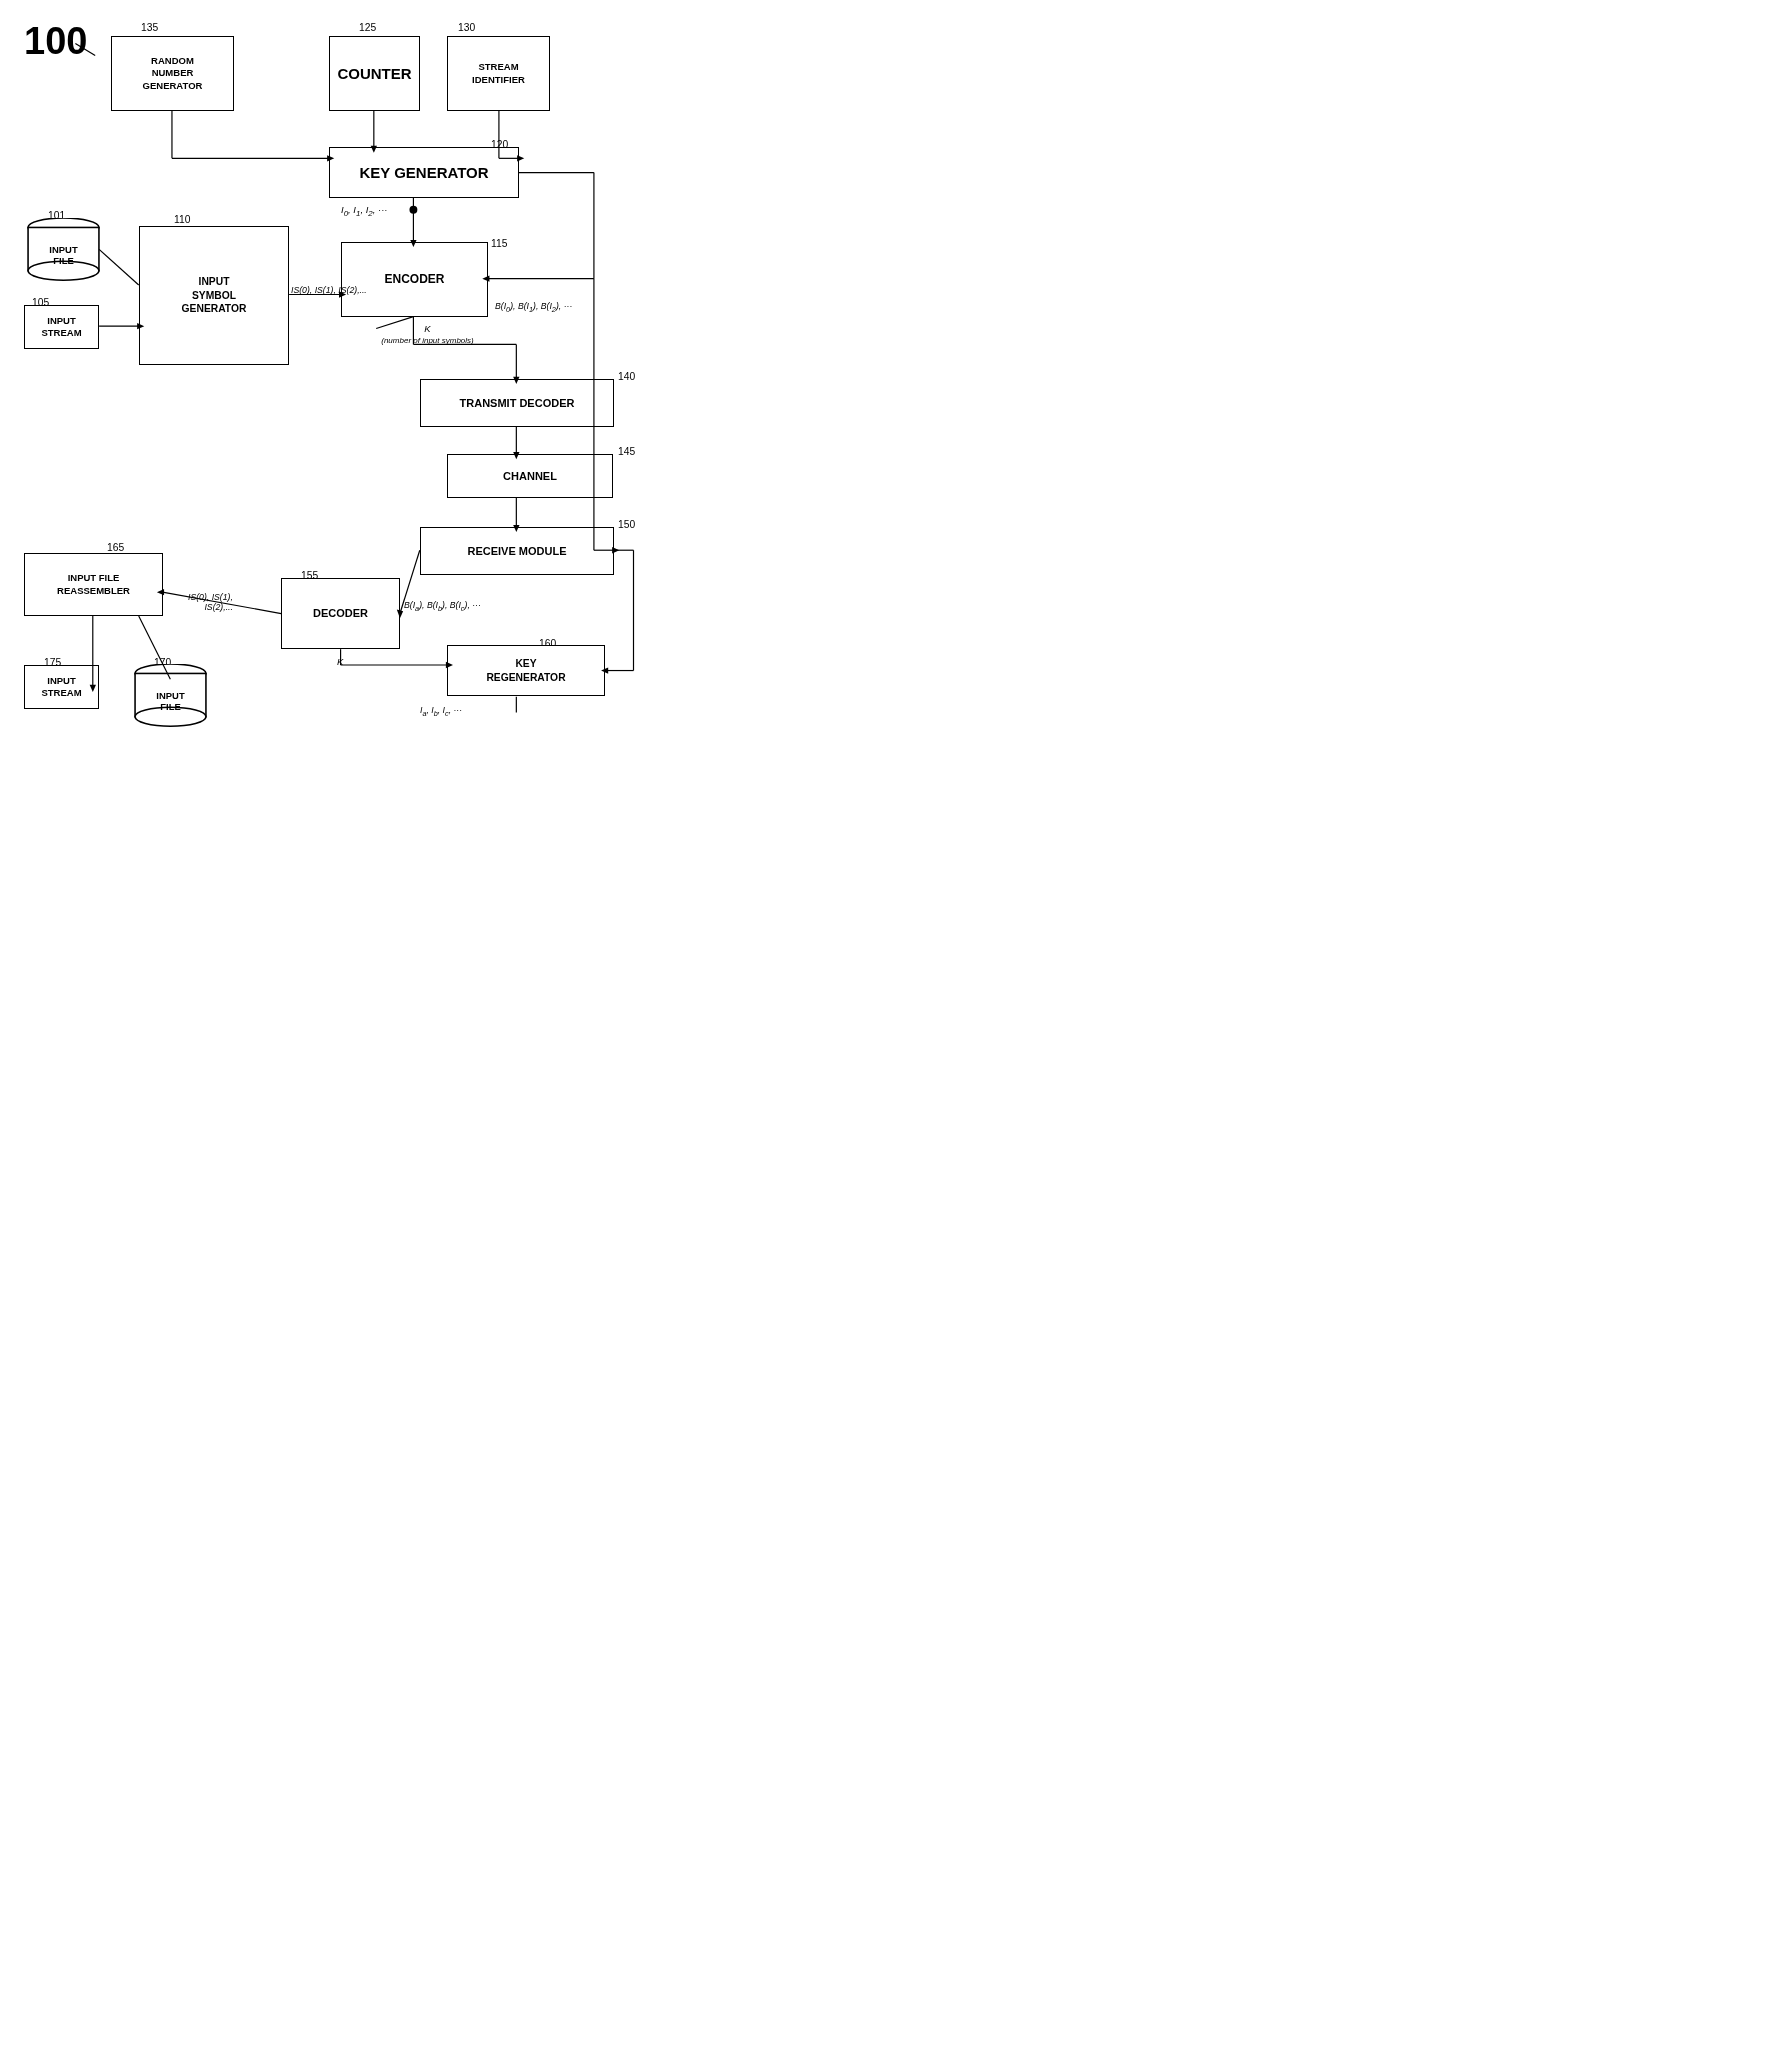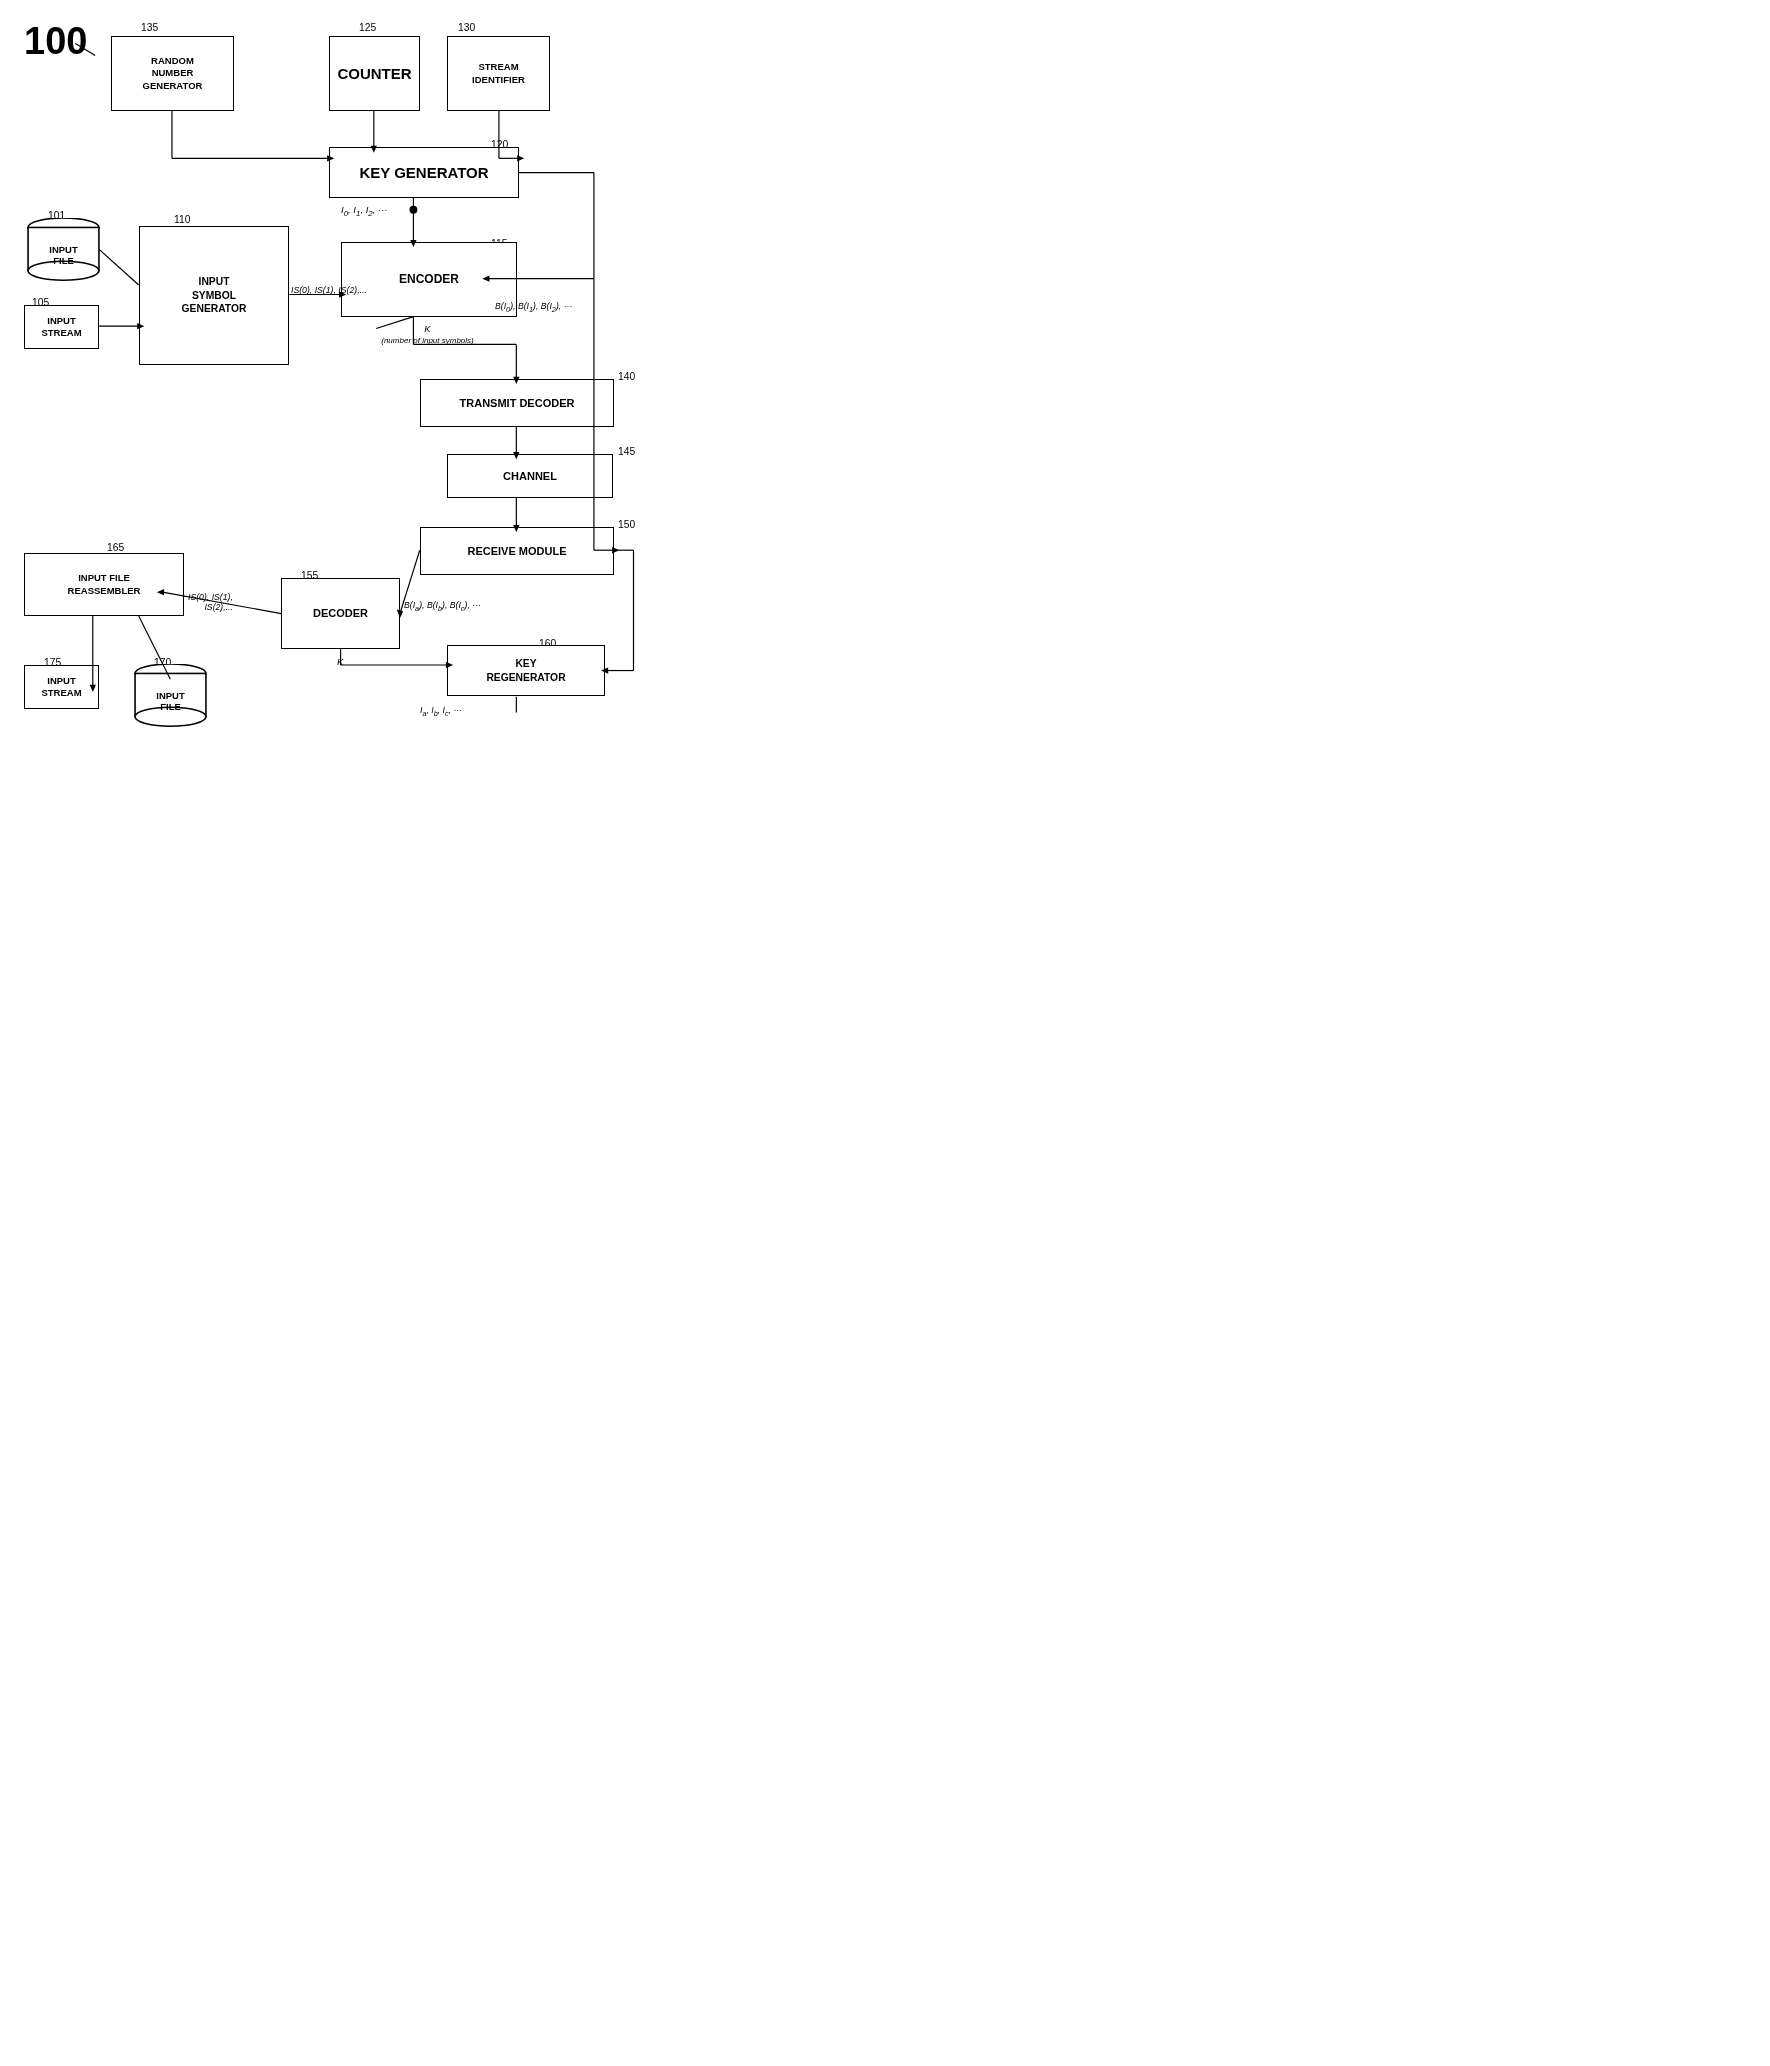--- a/index.html
+++ b/index.html
@@ -76,21 +76,21 @@
   <div class="box" style="left:329px; top:147px; width:190px; height:51px;">
     KEY GENERATOR
   </div>
 
   <div class="label" style="left:341px; top:204px; font-size:9.5px; font-style:italic;">
     I<sub>0</sub>, I<sub>1</sub>, I<sub>2</sub>, ···
   </div>
 
   <div class="label" style="left:491px; top:238px;">115</div>
 
-  <div class="box" style="left:341px; top:242px; width:176px; height:75px; font-size:12px;">
+  <div class="box" style="left:341px; top:242px; width:147px; height:75px; font-size:12px;">
     ENCODER
   </div>
 
   <div class="label" style="left:364px; top:323px; font-size:9.5px; font-style:italic; text-align:center; width:127px;">
     K<br><span style="font-size:8px;">(number of input symbols)</span>
   </div>
 
   <div class="label" style="left:48px; top:210px;">101</div>
   <svg style="position:absolute; top:218px; left:24px; width:79px; height:63px;" viewBox="0 0 100 80" width="79" height="63">
     <ellipse cx="50" cy="12" rx="45" ry="12" fill="white" stroke="black" stroke-width="2"></ellipse>
@@ -160,21 +160,21 @@
   <div class="box" style="left:447px; top:645px; width:158px; height:51px; font-size:10.3px;">
     KEY<br>REGENERATOR
   </div>
 
   <div class="label" style="left:420px; top:705px; font-size:8.7px; font-style:italic;">
     I<sub>a</sub>, I<sub>b</sub>, I<sub>c</sub>, ···
   </div>
 
   <div class="label" style="left:107px; top:542px;">165</div>
 
-  <div class="box" style="left:24px; top:553px; width:160px; height:63px; font-size:9.5px;">
+  <div class="box" style="left:24px; top:553px; width:139px; height:63px; font-size:9.5px;">
     INPUT FILE<br>REASSEMBLER
   </div>
 
   <div class="label" style="left:44px; top:657px;">175</div>
   <div class="box" style="left:24px; top:665px; width:75px; height:44px; font-size:9.5px;">
     INPUT<br>STREAM
   </div>
 
   <div class="label" style="left:154px; top:657px;">170</div>
   <svg style="position:absolute; top:664px; left:131px; width:79px; height:63px;" viewBox="0 0 100 80" width="79" height="63">

